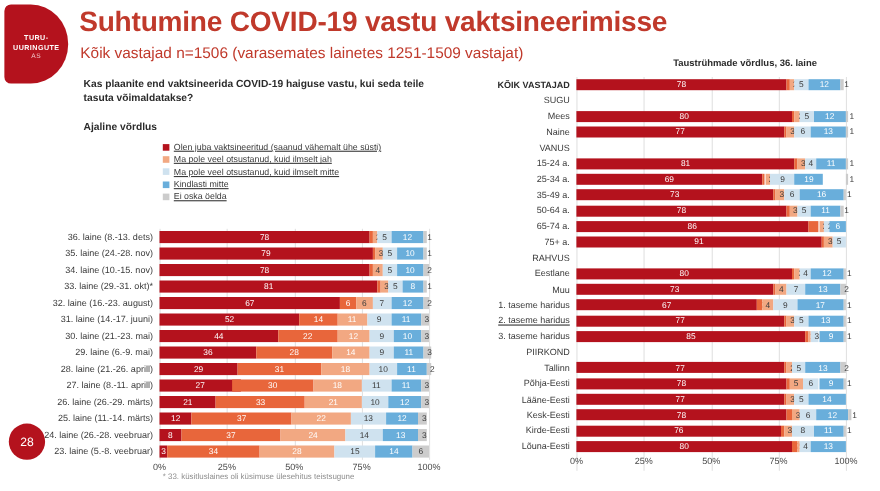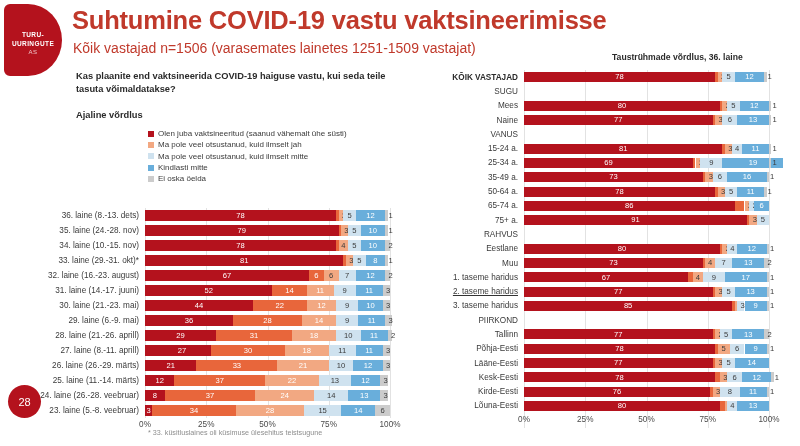--- a/index.html
+++ b/index.html
@@ -38,21 +38,21 @@
   }
   .ajaline{
     position:absolute;left:76px;top:110px;
     font-size:9.3px;font-weight:bold;color:#2b2b2b;
   }
 
   
   .legend{position:absolute;left:148px;top:128px;}
   .legend .row{display:flex;align-items:center;height:11.3px;}
   .legend .sw{width:6px;height:6px;margin-right:4px;flex:none;}
-  .legend .lb{font-size:8px;color:#3a3a3a;white-space:nowrap;}
+  .legend .lb{font-size:8px;color:#3a3a3a;white-space:nowrap;text-decoration:underline;}
 
   .right-head{
     position:absolute;left:612px;top:52px;
     font-size:8.6px;font-weight:bold;color:#2b2b2b;white-space:nowrap;
   }
 
   
   .chart{position:absolute;}
   .crow{position:relative;display:flex;align-items:center;}
   .clabel{
@@ -582,21 +582,21 @@
           </div>
           <div class="seg" style="left: 169.05px; width: 2.45px; background: rgb(232, 102, 59); overflow: visible;">
             <span style="color: rgb(232, 102, 59); position: relative; left: 4.275px;">1</span>
           </div>
           <div class="seg" style="left: 171.5px; width: 4.9px; background: rgb(242, 168, 130); overflow: visible;">
             <span style="color: rgb(58, 58, 58); position: relative; left: 3.05px;">2</span>
           </div>
           <div class="seg" style="left: 176.4px; width: 22.05px; background: rgb(207, 226, 239);">
             <span style="color: rgb(58, 58, 58);">9</span>
           </div>
-          <div class="seg" style="left: 198.45px; width: 61px; background: rgb(105, 174, 219);">
+          <div class="seg" style="left: 198.45px; width: 26px; background: rgb(105, 174, 219);">
             <span style="color: rgb(255, 255, 255);">19</span>
           </div>
           <div class="seg" style="left: 245px; width: 2.45px; background: rgb(204, 204, 204); overflow: visible;">
             <span style="color: rgb(58, 58, 58); position: relative; left: 4.275px;">1</span>
           </div>
         </div>
       </div>
       <div class="crow" style="height: 14.3px;">
         <div class="clabel" style="width: 100px;">35-49 a.</div>
         <div class="cbar" style="height: 10px; width: 245px; flex: 0 0 auto;">

